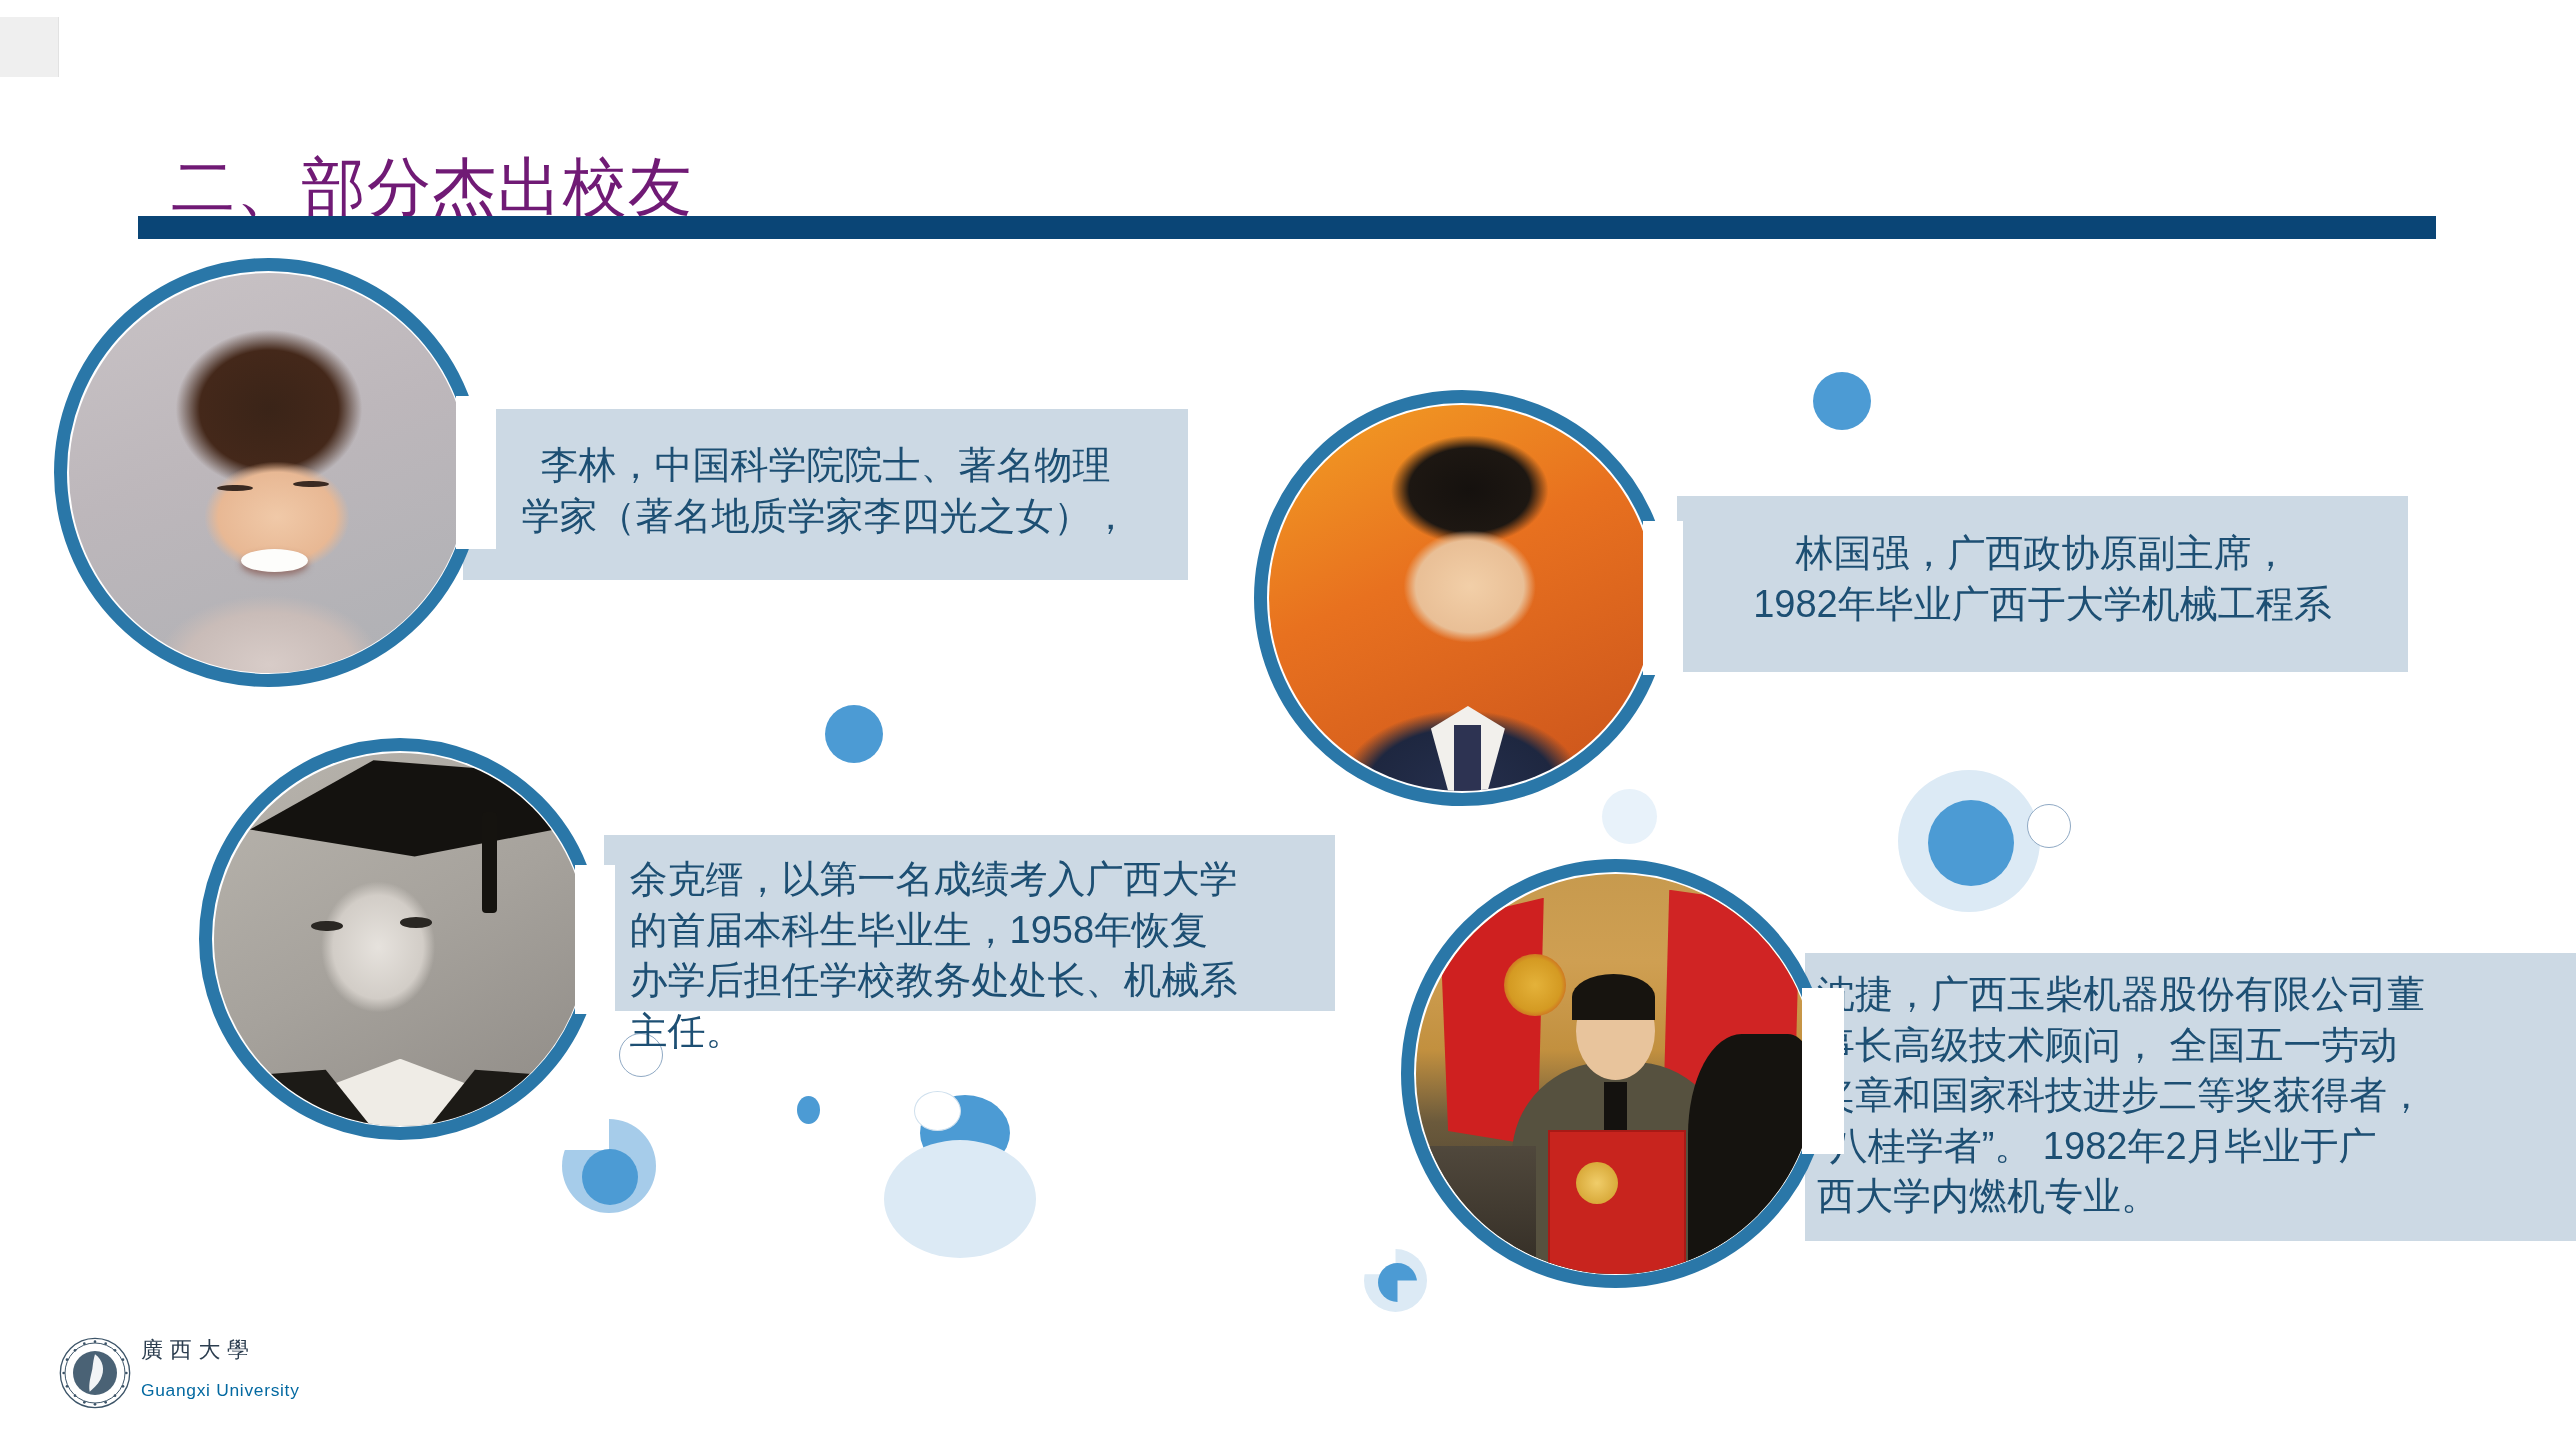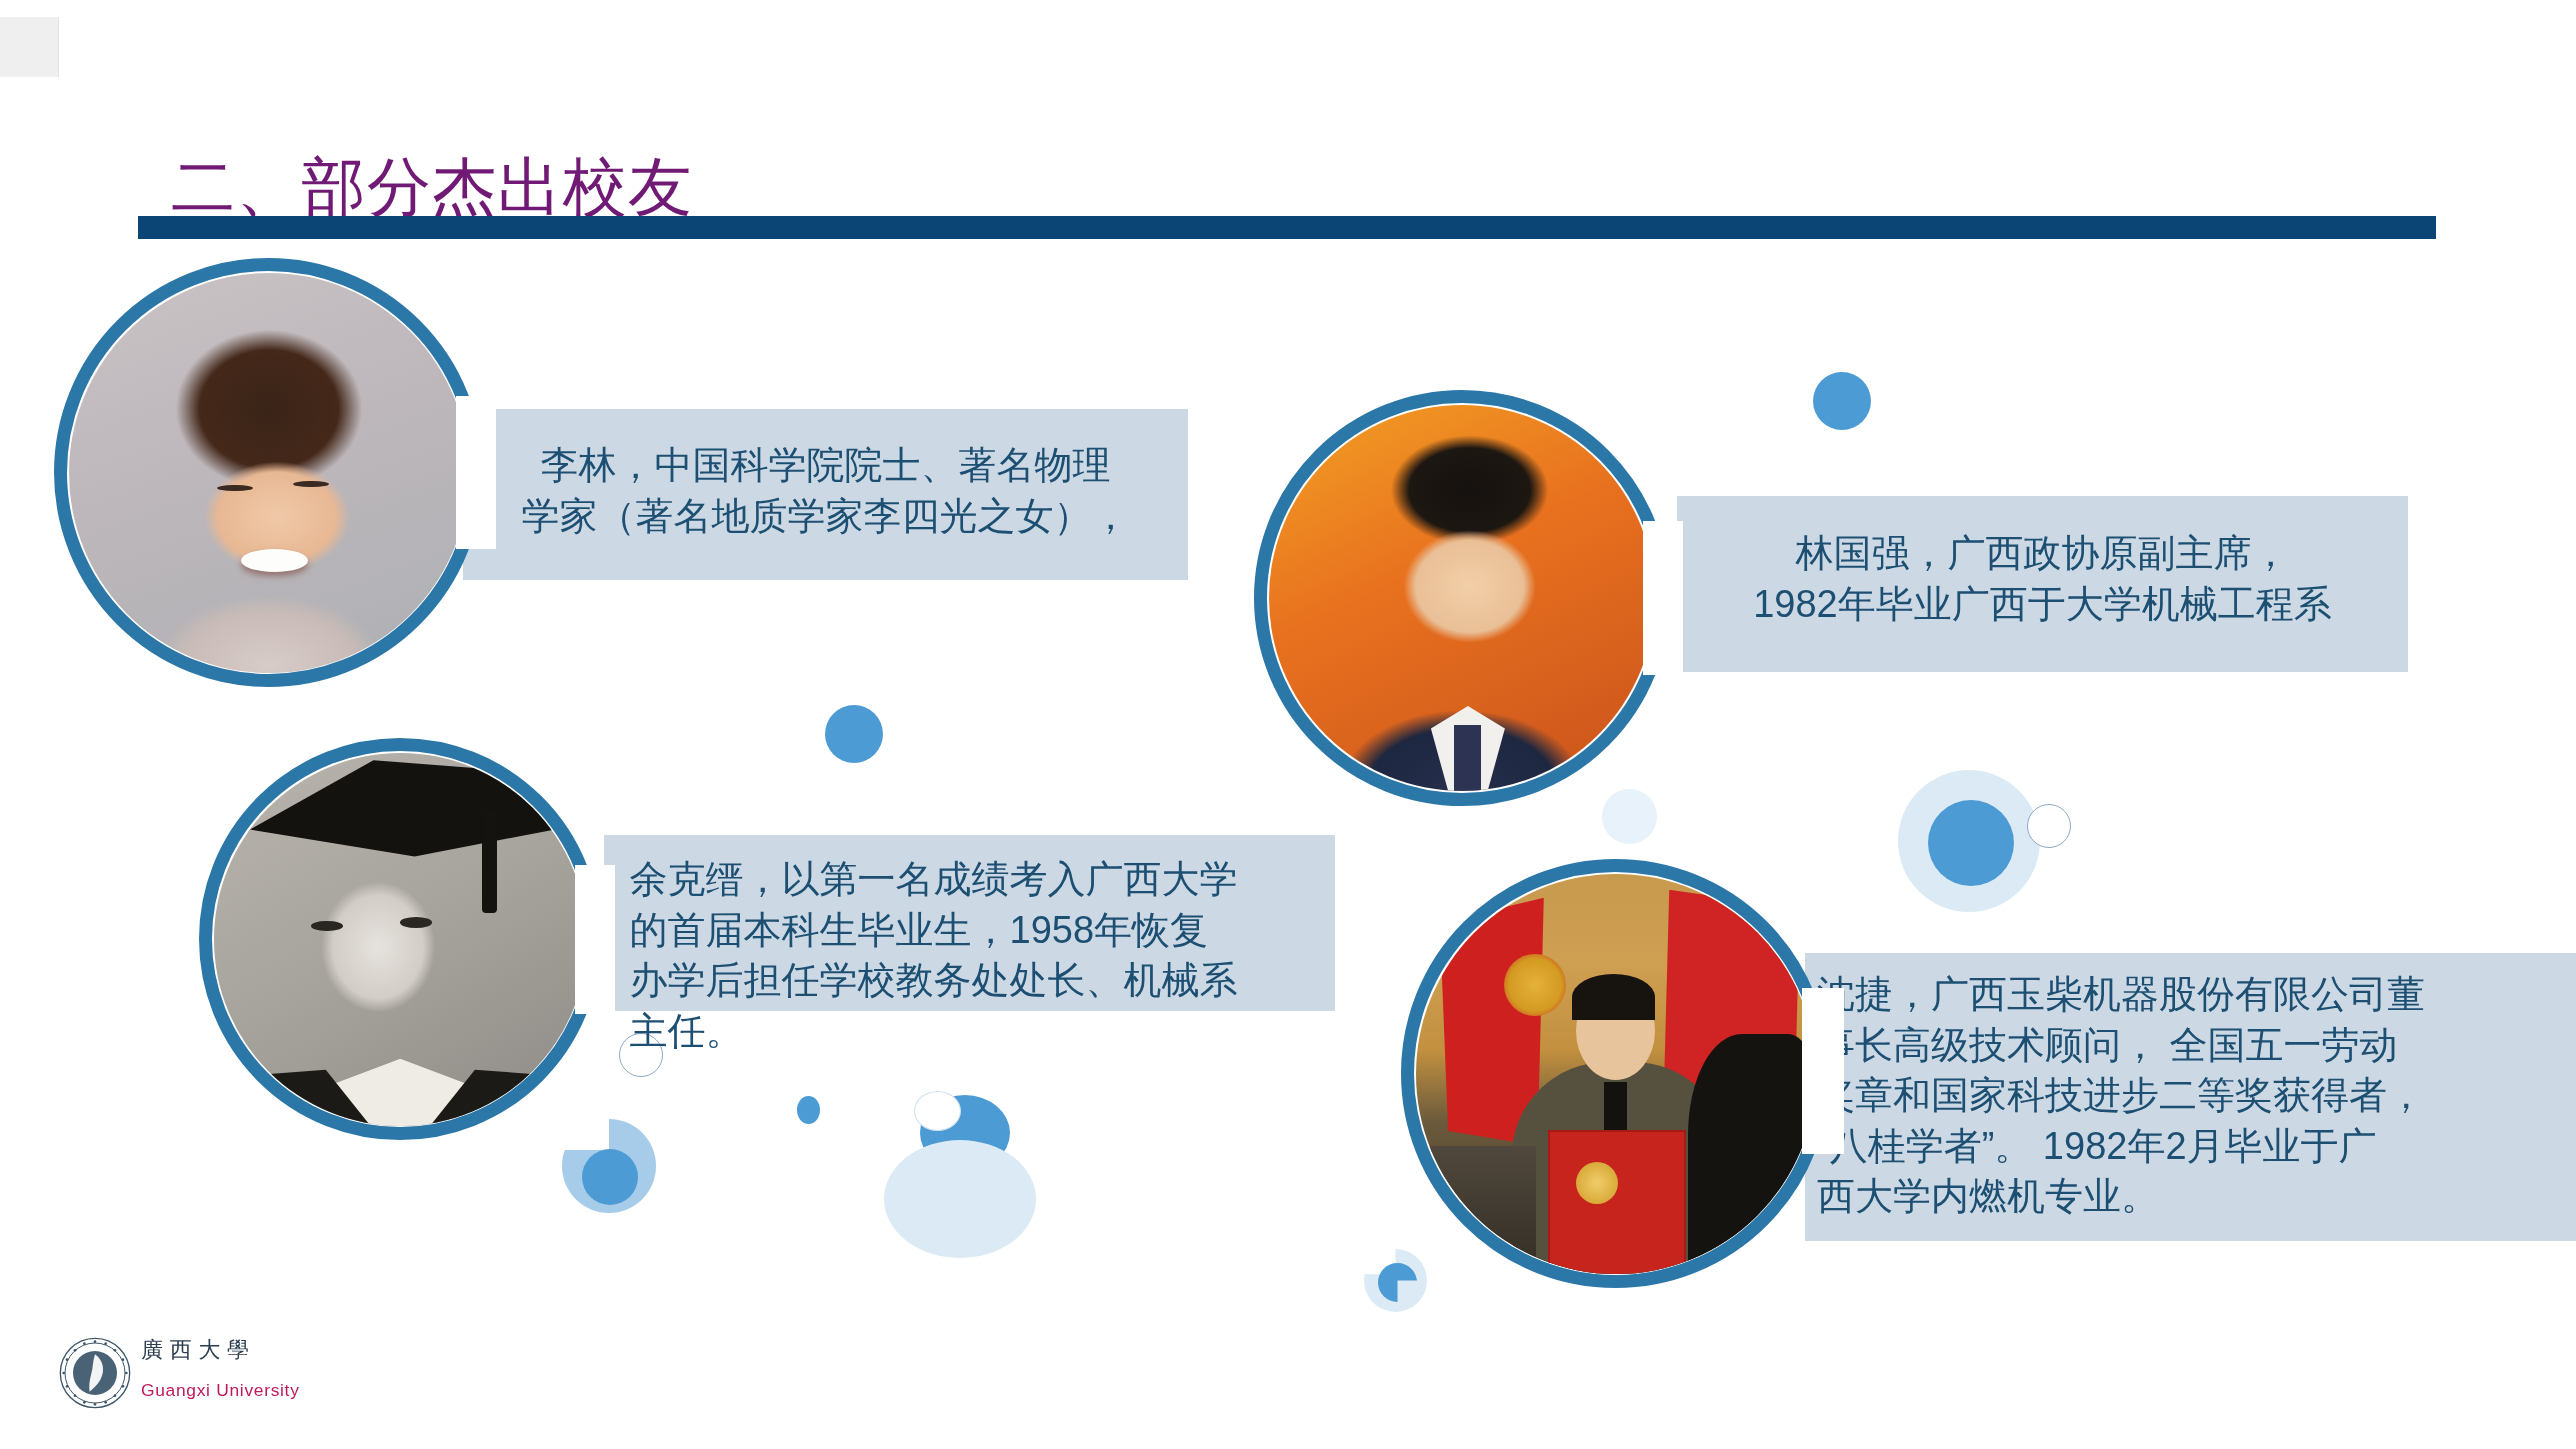--- a/index.html
+++ b/index.html
@@ -33,21 +33,21 @@
            box-sizing:border-box;}
   .callout span{display:block;white-space:nowrap;}
   .callout.center span{text-align:center;}
 
   
   .logo{position:absolute;left:59px;top:1332px;width:221px;height:87px;z-index:5;}
   .logo-seal{position:absolute;left:0;top:5.4px;width:72px;height:72px;}
   .logo-cn{position:absolute;left:82px;top:2.7px;font-size:22px;color:#2b3d4f;
            font-family:"Liberation Serif","DejaVu Serif",serif;letter-spacing:6.7px;
            white-space:nowrap;}
-  .logo-en{position:absolute;left:82px;top:48px;font-size:17.4px;color:#be185d;
+  .logo-en{position:absolute;left:82px;top:48px;font-size:17.4px;color:#0369a1;
            letter-spacing:0.7px;white-space:nowrap;}
 </style>
 </head>
 <body>
 
 <div class="slide">
 
   <div class="corner-tab"></div>
 
   <div class="title">二、部分杰出校友</div>

